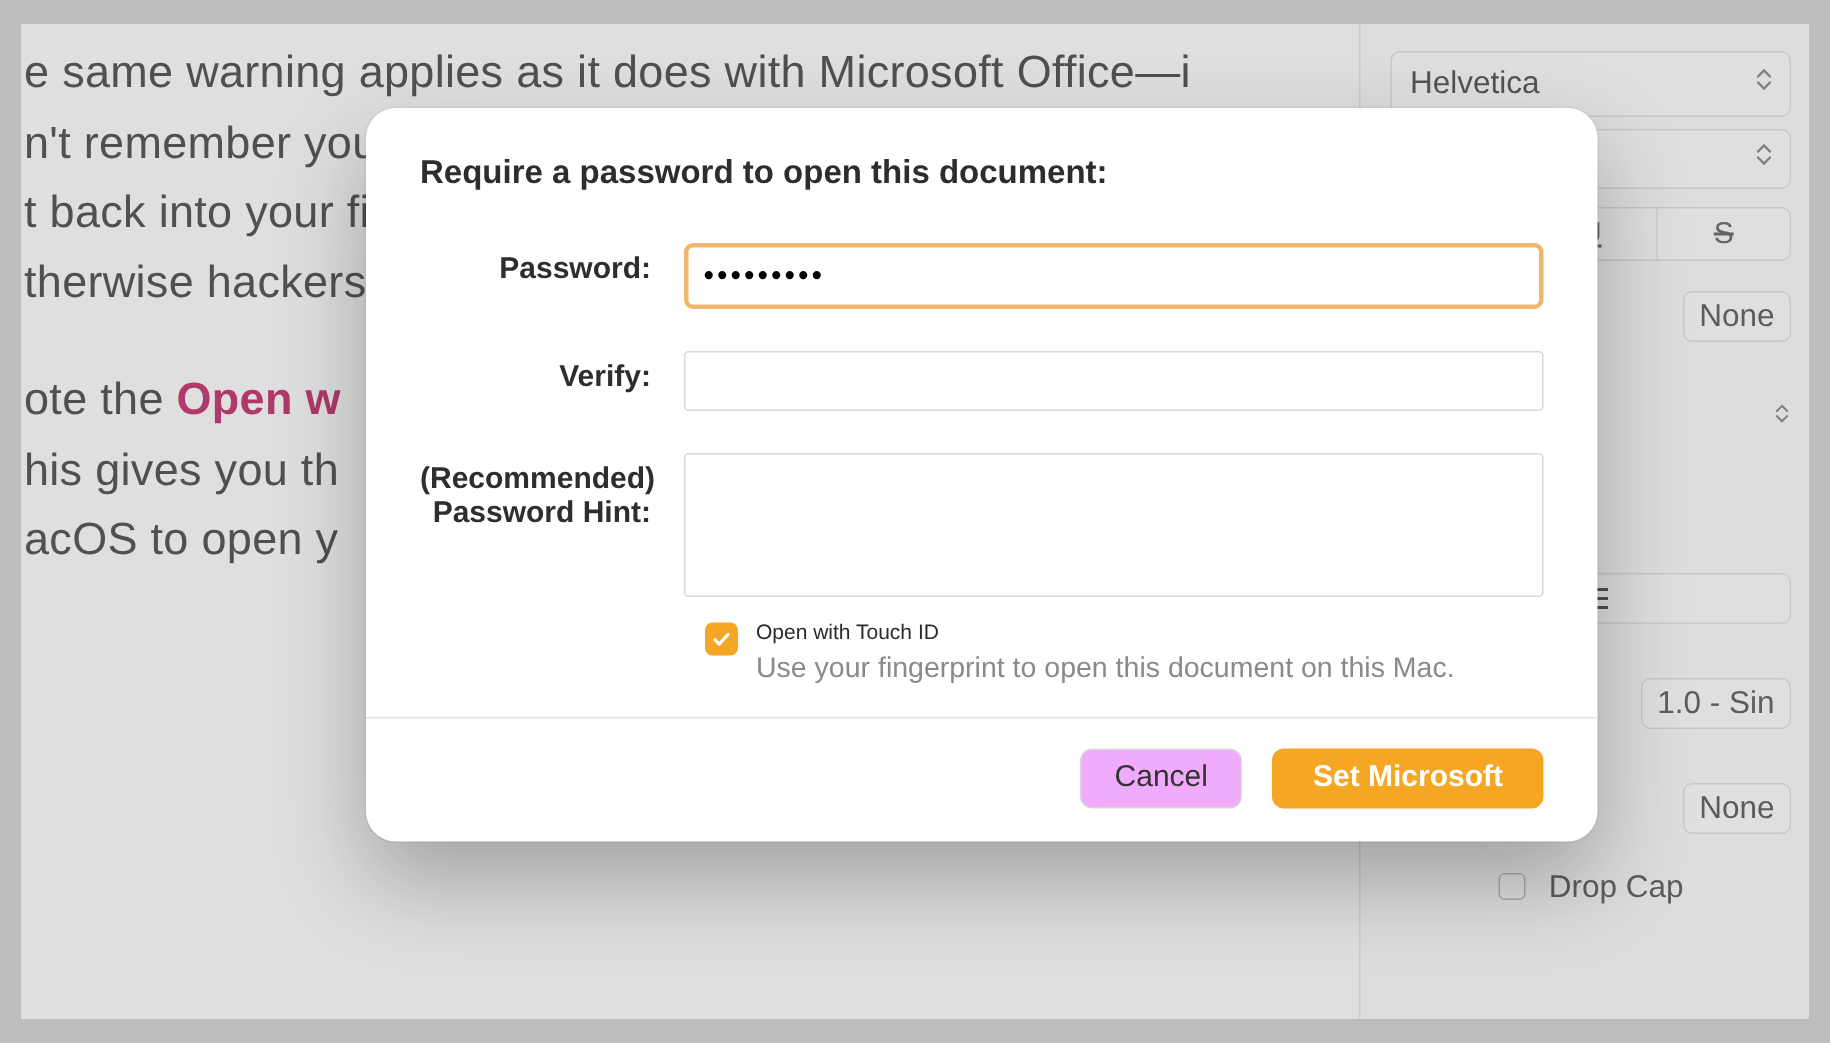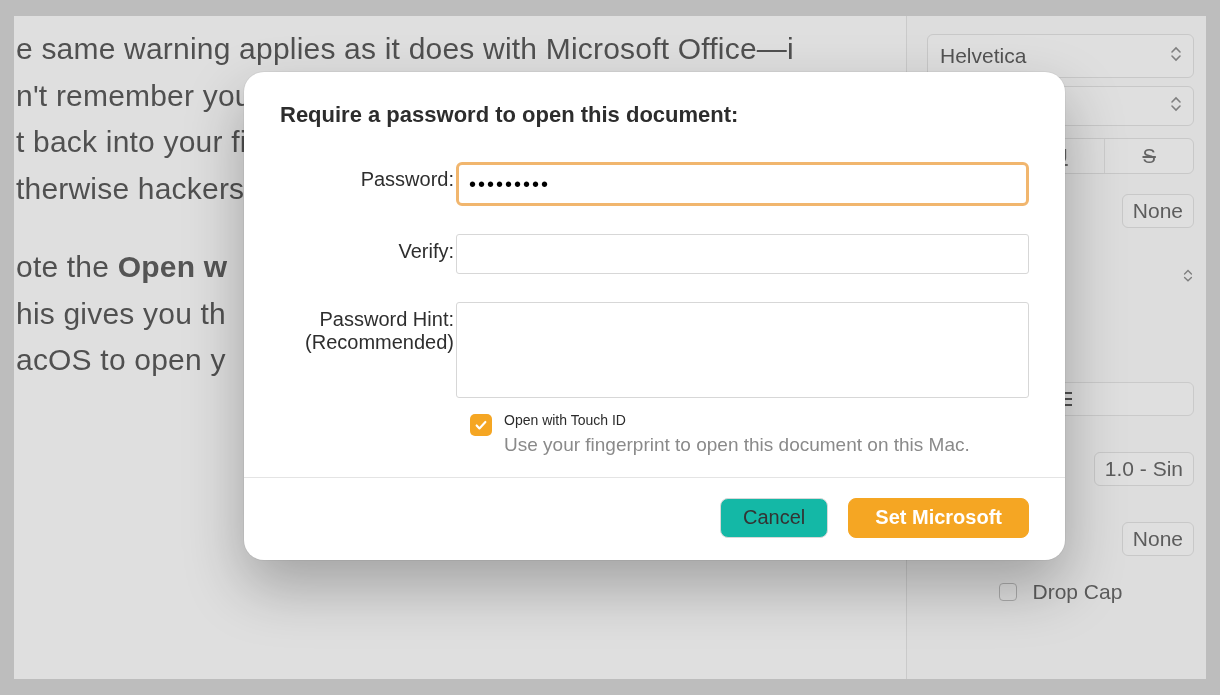--- a/index.html
+++ b/index.html
@@ -30,21 +30,21 @@
     flex: 1;
     background: #ffffff;
     padding: 10px 2px 10px 2px;
     color: #3a3a3a;
     font-size: 30px;
     line-height: 1.55;
     overflow: hidden;
     letter-spacing: 0.2px;
   }
   .document-area .para2 { margin-top: 32px; }
-  .document-area b { font-weight: 700; color: #404040; }
+  .document-area b { font-weight: 700; color: #be185d; }
   .inspector {
     width: 300px;
     flex: 0 0 300px;
     background: #fdfdfd;
     border-left: 1px solid #e2e2e2;
     padding: 18px 12px 10px 20px;
     color: #4a4a4a;
     font-size: 21px;
     display: flex;
     flex-direction: column;
@@ -119,22 +119,22 @@
     width: 821px;
     background:#fff;
     border-radius: 20px;
     box-shadow: 0 26px 60px rgba(0,0,0,0.28), 0 0 0 1px rgba(0,0,0,0.04);
     padding: 30px 36px 0 36px;
     color:#2d2d2d;
   }
   .modal .modal-title { font-size: 22px; font-weight:700; margin-bottom: 34px; }
   .form-row { display:flex; align-items:flex-start; margin-bottom: 28px; }
   .form-row .lbl {
-    width: 176px; text-align:right; padding-right: 2px; padding-top:6px;
-    font-size: 20px; color:#2e2e2e;
+    width: 176px; text-align:right; padding-right: 22px; padding-top:6px;
+    font-size: 20px; color:#2e2e2e;font-weight:bold;
   }
   .form-row .lbl .subl { display:block; }
   .form-row .field { flex:1; }
   .text-input {
     width: 100%; height: 40px;
     border: 1px solid #d7d7d7; border-radius: 3px;
     padding: 0 12px; font-size: 20px;
     background:#fff;
   }
   .text-input.focused {
@@ -156,21 +156,21 @@
     display:flex; align-items:center; justify-content:center; flex:0 0 22px;
     margin-top:2px;
   }
   .checkbox-orange svg { width:14px; height:14px; }
   .touch-id .touch-label { font-size:14px; color:#2b2b2b; }
   .touch-id .touch-help { font-size:19px; color:#8a8a8a; margin-top:4px; line-height:1.4; }
   .modal-divider { height:1px; background:#e4e4e4; margin: 10px -36px 0; }
   .button-row { display:flex; justify-content:flex-end; gap:20px; padding:20px 0 22px; }
   .btn { height:40px; padding: 4px 22px; border-radius:8px; font-size:20px;
     display:inline-flex; align-items:center; justify-content:center; cursor:pointer;
-    border:1px solid #d8d8d8; background:#14b8a6; color:#333;
+    border:1px solid #d8d8d8; background:#f0abfc; color:#333;
   }
   .btn.primary {
     background:#f5a623; border-color:#f5a623; color:#fff; font-weight:600;
     padding: 0 26px;
   }
 </style>
 </head>
 <body>
 
 <div class="viewport">
@@ -296,22 +296,22 @@
 
       <div class="form-row">
         <div class="lbl">Verify:</div>
         <div class="field">
           <input type="text" class="text-input" value="" style="">
         </div>
       </div>
 
       <div class="form-row" style="margin-bottom:10px;">
         <div class="lbl">
+          <span class="subl">(Recommended)</span>
           <span class="subl">Password Hint:</span>
-          <span class="subl">(Recommended)</span>
         </div>
         <div class="field">
           <textarea class="text-area" value="" style=""></textarea>
         </div>
       </div>
 
       <div class="touch-id">
         <div class="checkbox-orange">
           <svg viewBox="0 0 16 16">
               <path d="M3 8.5 L6.2 12 L13 4.5" fill="none" stroke="#fff" stroke-width="2.4" stroke-linecap="round" stroke-linejoin="round"></path>

